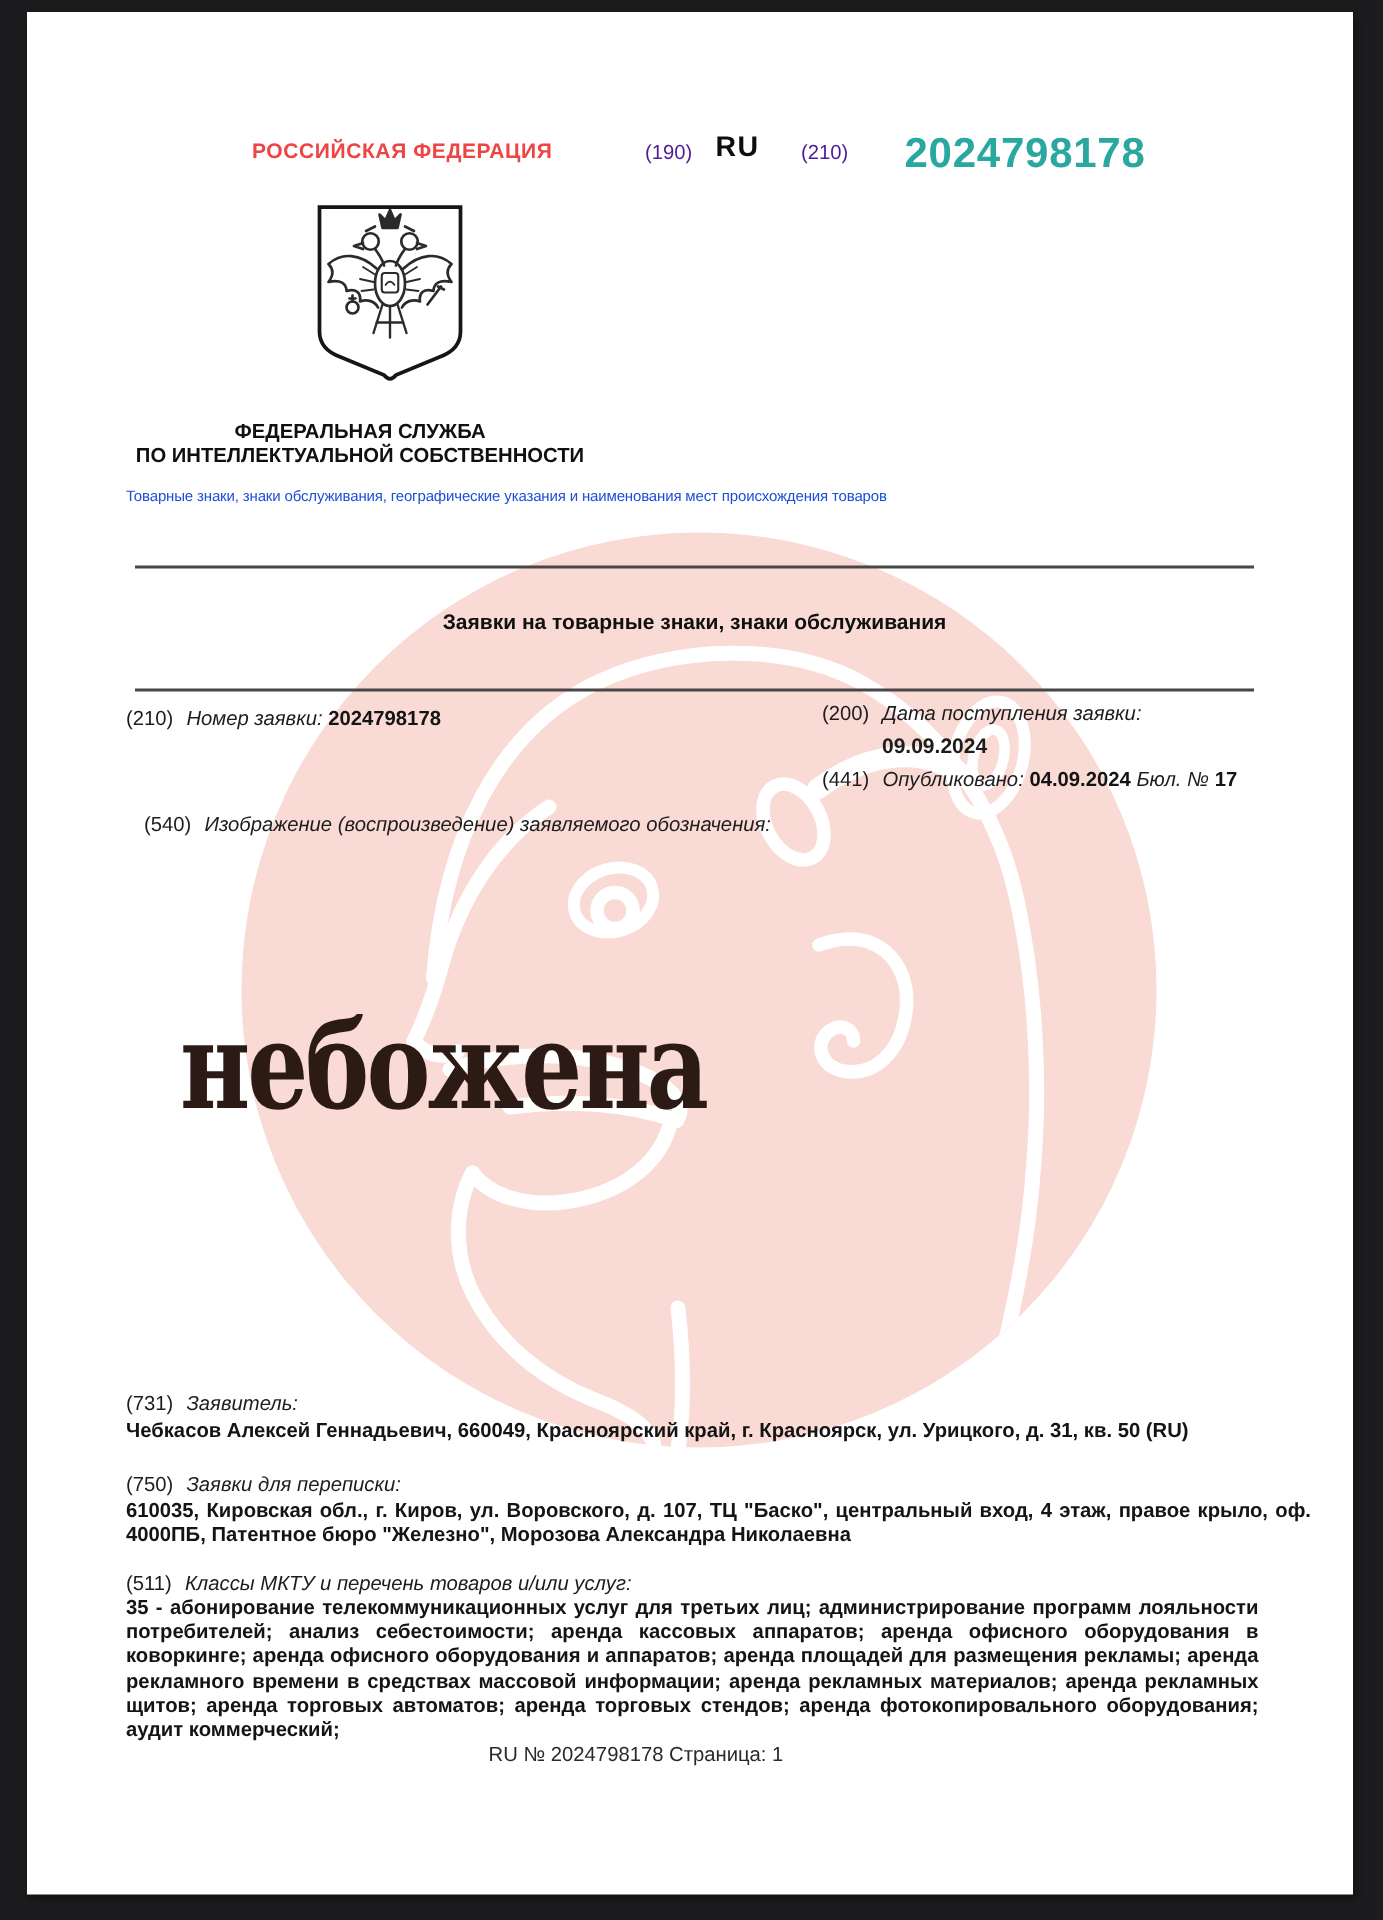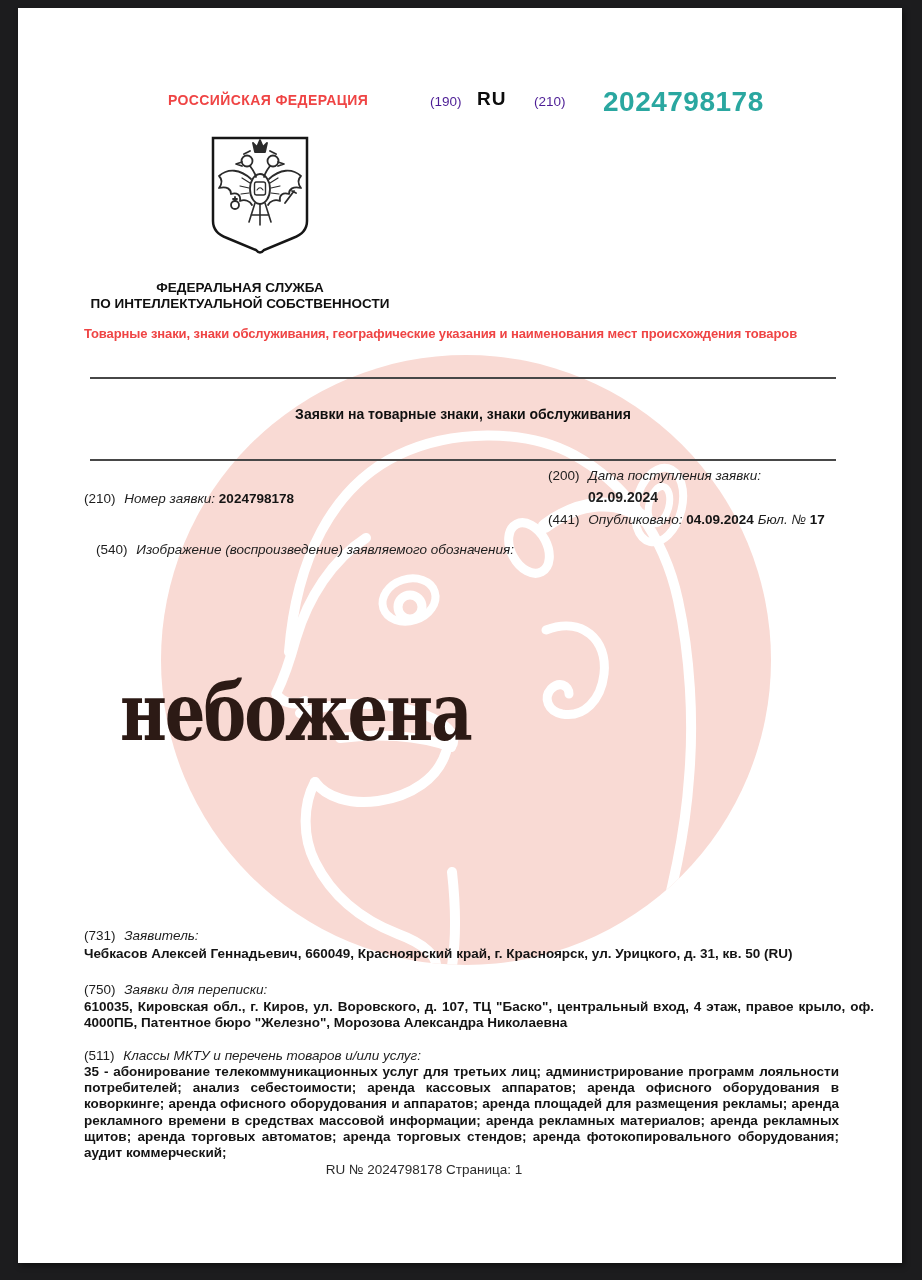--- a/index.html
+++ b/index.html
@@ -24,21 +24,21 @@
   .code{color:#1d1d1d;margin-right:5px;}
   .field{font-size:13.5px;line-height:17px;color:#1d1d1d;white-space:nowrap;}
   .rule{height:2px;background:#474747;z-index:2;}
   .center{text-align:center;}
   
   .country{font-size:14px;font-weight:bold;letter-spacing:.4px;color:#ef4444;}
   .inid-sm{font-size:13.5px;color:#4c1d95;}
   .ru{font-size:19px;font-weight:bold;letter-spacing:1px;color:#0d0d0d;}
   .appnum{font-size:28px;font-weight:bold;letter-spacing:.5px;}
   .agency{font-size:13.5px;font-weight:bold;color:#101010;line-height:15px;}
-  .cat{font-size:13px;font-weight:bold;color:#ef4444;white-space:nowrap;letter-spacing:-.1px;}
+  .cat{font-size:10px;font-weight:normal;color:#1d4ed8;white-space:nowrap;letter-spacing:-.1px;}
   .subtitle{font-size:14px;font-weight:bold;color:#101010;}
   .para{font-size:13.5px;font-weight:bold;color:#141414;line-height:16.2px;text-align:justify;white-space:normal;}
   .wordmark{
     font-family:"DejaVu Serif",serif;font-weight:bold;
     font-size:64px;letter-spacing:-2px;line-height:1;
     transform:scaleY(1.26);transform-origin:left top;
     z-index:3;
   }
   .footer{font-size:13.5px;color:#2a2a2a;width:812px;}
   svg{display:block;}
@@ -119,31 +119,31 @@
   <div class="abs z1 agency center" style="left:42px;top:288px;width:360px">ПО ИНТЕЛЛЕКТУАЛЬНОЙ СОБСТВЕННОСТИ</div>
 
   <div class="abs z1 cat" style="left:66px;top:318px">Товарные знаки, знаки обслуживания, географические указания и наименования мест происхождения товаров</div>
 
   <div class="abs rule" style="left:72px;top:369px;width:746px"></div>
 
   <div class="abs z1 subtitle center" style="left:72px;top:398px;width:746px">Заявки на товарные знаки, знаки обслуживания</div>
 
   <div class="abs rule" style="left:72px;top:451px;width:746px"></div>
 
-  <div class="abs z1 field" style="left:66px;top:482px">
+  <div class="abs z1 field" style="left:66px;top:462px">
     <span class="code">(210)</span>
     <span class="it">Номер заявки:</span>
     <span class="b">2024798178</span>
   </div>
 
   <div class="abs z1 field" style="left:530px;top:459px">
     <span class="code">(200)</span>
     <span class="it">Дата поступления заявки:</span>
   </div>
-  <div class="abs z1 field b" style="left:570px;top:481px;font-size:14px">02.09.2024</div>
+  <div class="abs z1 field b" style="left:570px;top:481px;font-size:14px">09.09.2024</div>
 
   <div class="abs z1 field" style="left:530px;top:503px">
     <span class="code">(441)</span>
     <span class="it">Опубликовано:</span>
     <span class="b">04.09.2024</span>
     <span class="it">Бюл. №</span>
     <span class="b">17</span>
   </div>
 
   <div class="abs z1 field" style="left:78px;top:533px">

